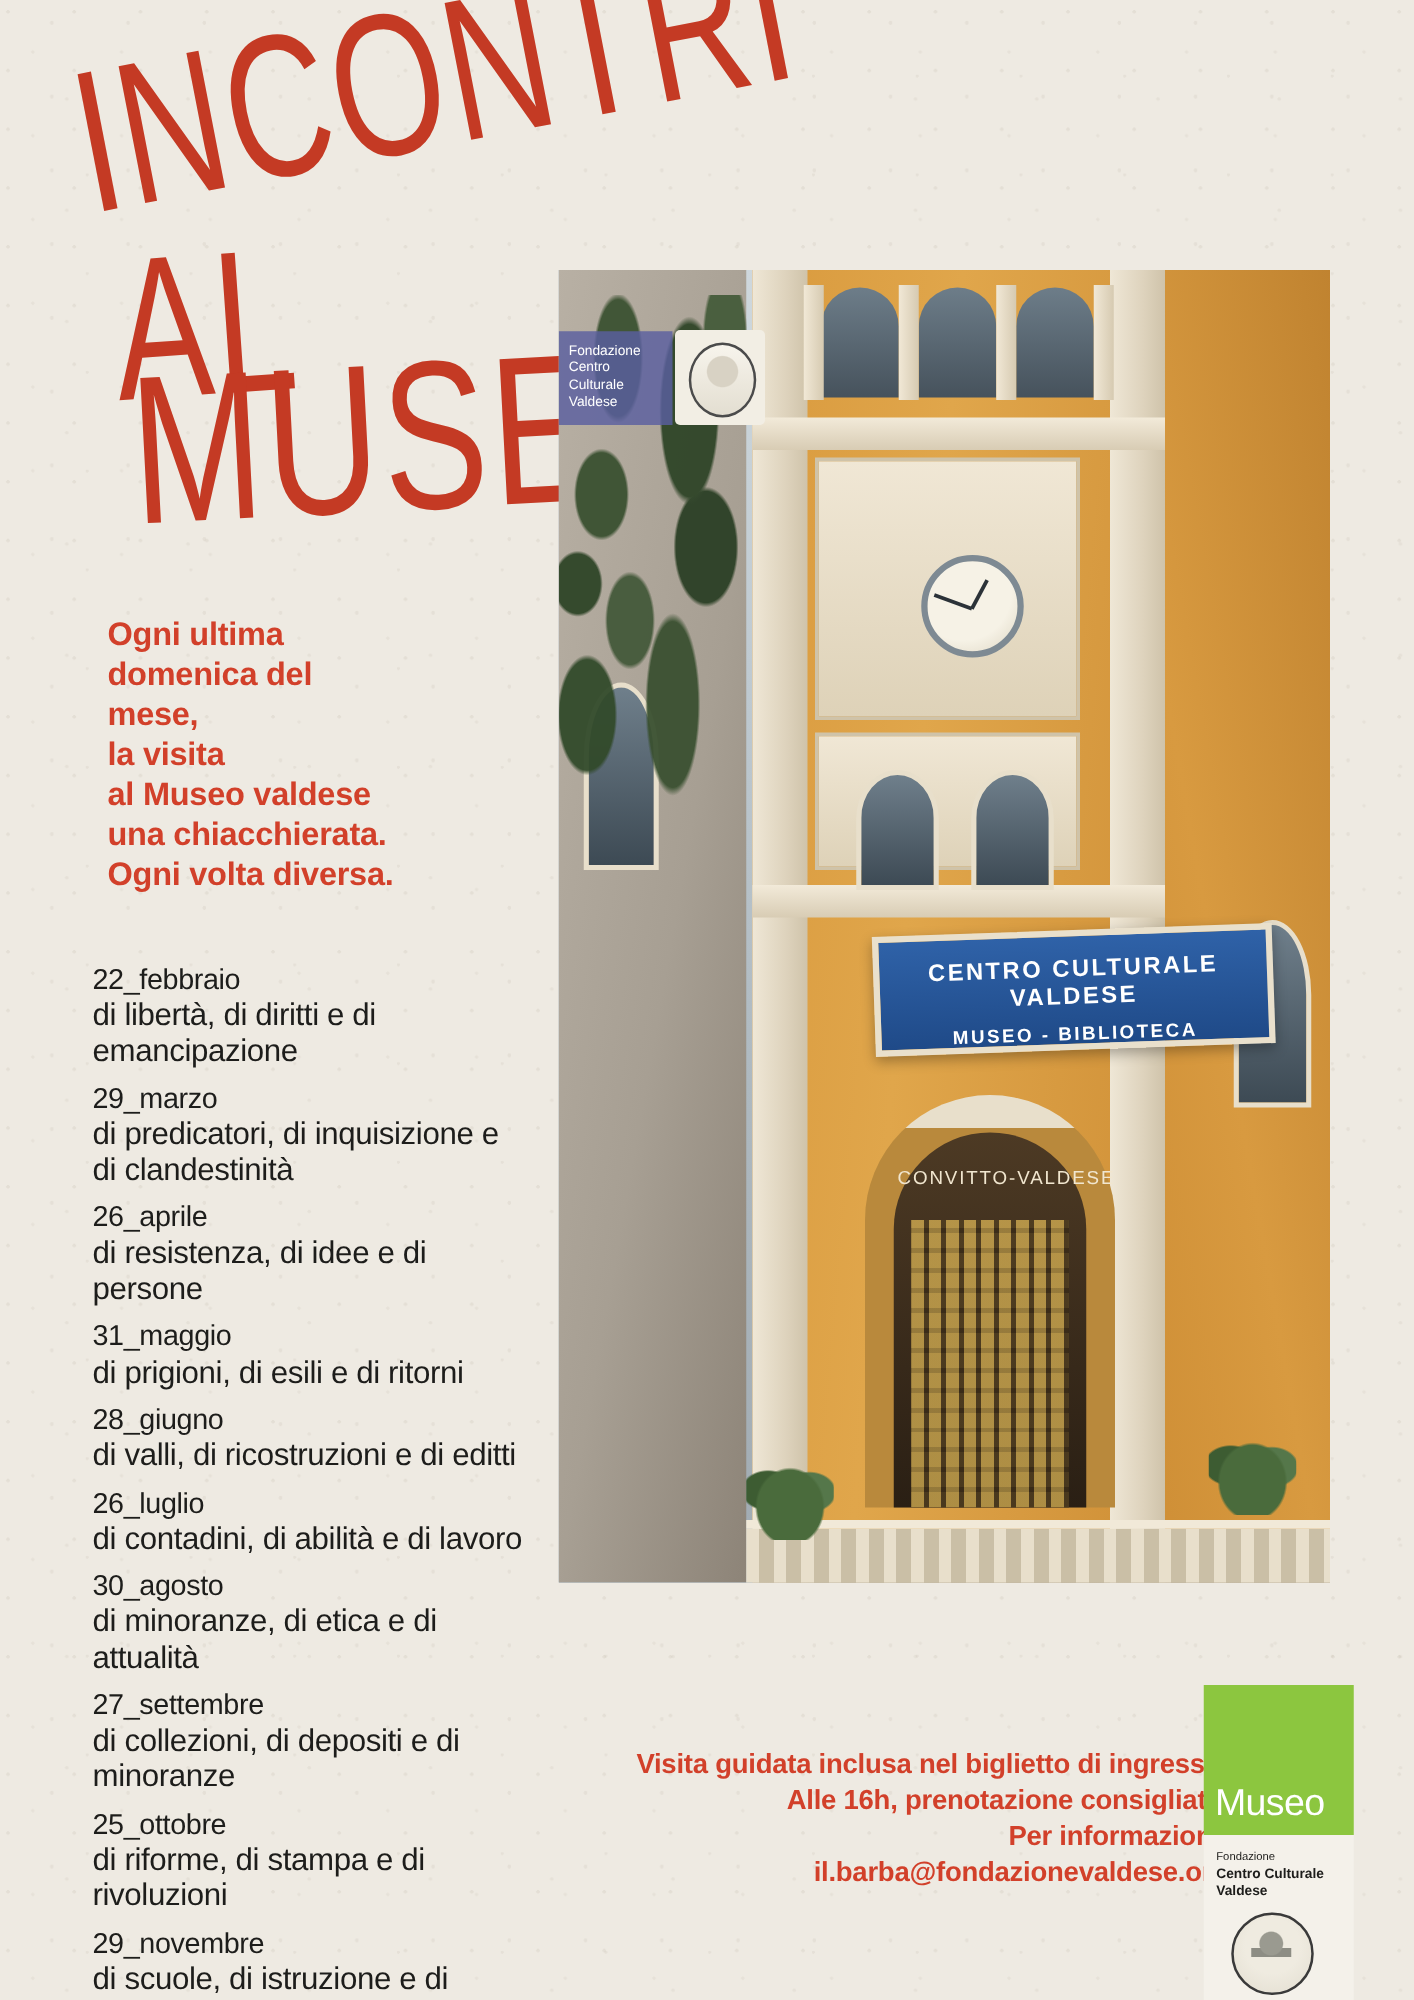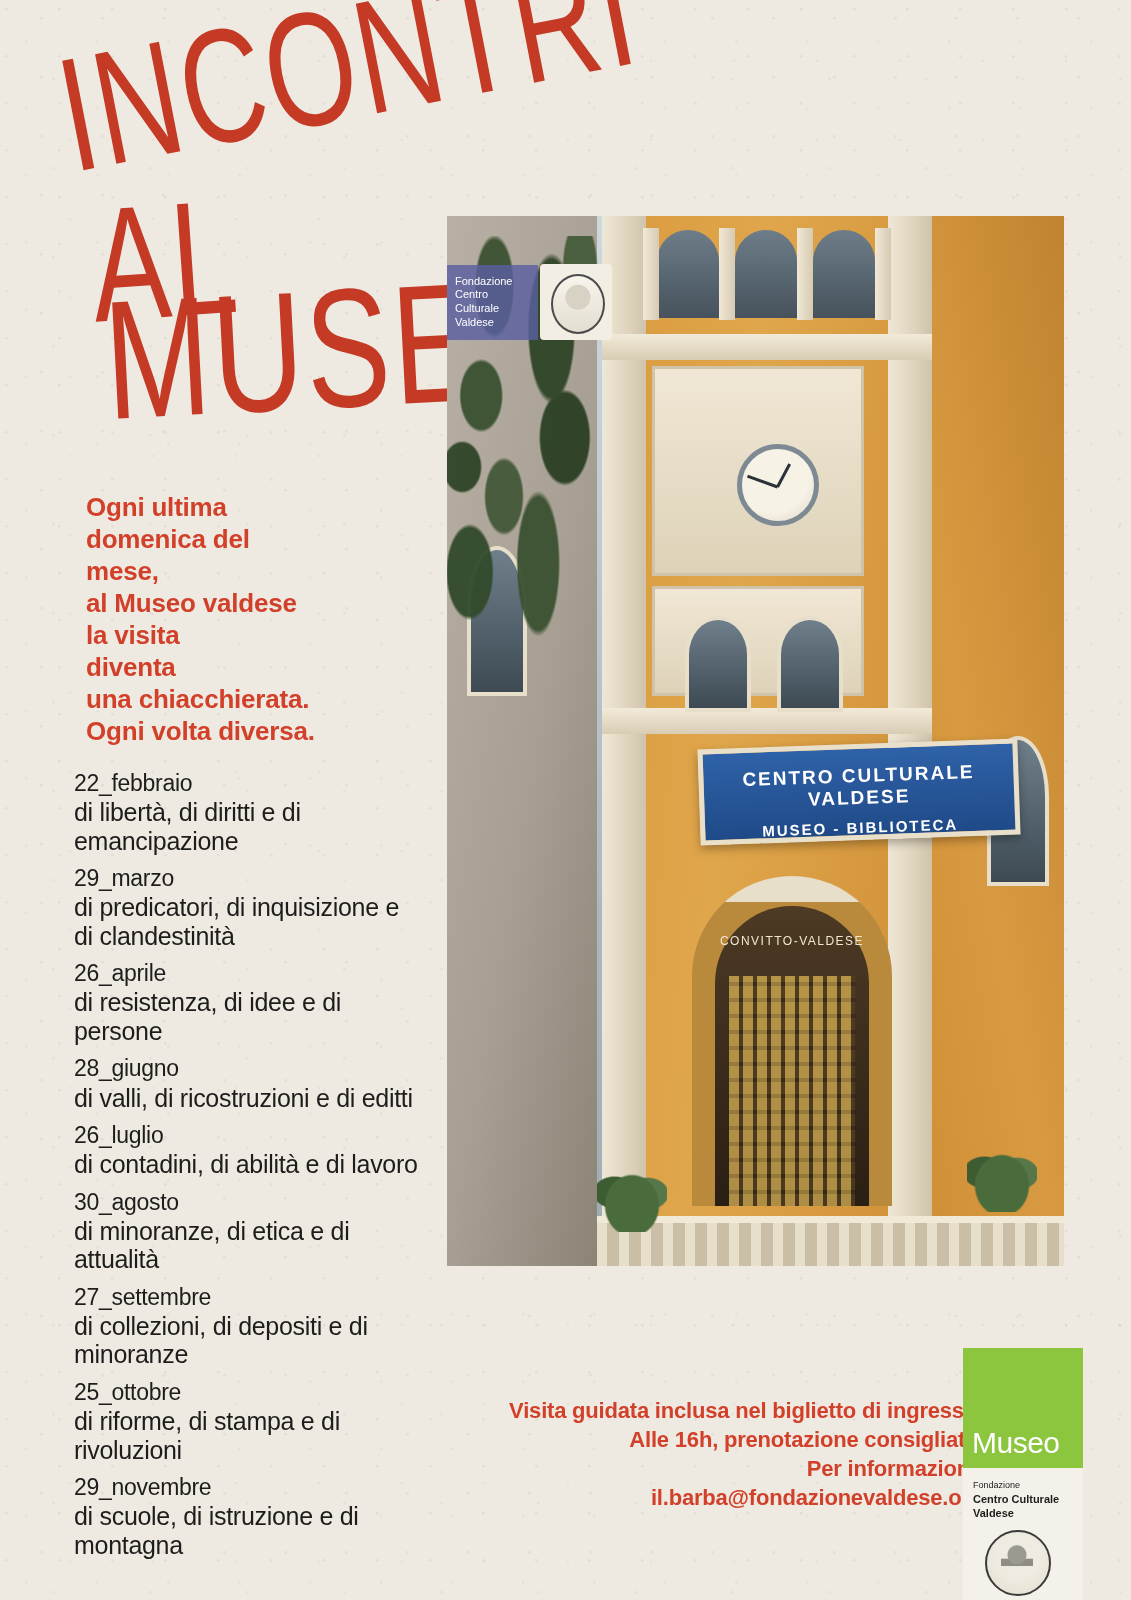--- a/index.html
+++ b/index.html
@@ -308,26 +308,25 @@
     left: 14px;
     top: 70px;
     right: 14px;
     bottom: 0;
     background:
       repeating-linear-gradient(90deg, rgba(230,190,90,0.55) 0 10px, rgba(60,45,25,0.7) 10px 14px),
       repeating-linear-gradient(0deg, rgba(220,180,80,0.35) 0 12px, rgba(50,38,20,0.6) 12px 16px);
   }
   .convitto {
     position: absolute;
-    left: 255px;
+    left: 271px;
     top: 718px;
     width: 180px;
-    text-align: center;
     color: #f1e6cf;
-    font-size: 12px;
+    font-size: 15px;
     letter-spacing: 1.5px;
   }
   .balustrade {
     position: absolute;
     left: 150px;
     top: 1000px;
     width: 470px;
     height: 55px;
     background:
       repeating-linear-gradient(90deg, #e8dfcb 0 10px, #cabfa6 10px 22px);
@@ -473,39 +472,42 @@
   <div class="title-line t1">INCONTRI</div>
   <div class="title-line t2">AL</div>
   <div class="title-line t3">MUSEO</div>
   <div class="title-ring"></div>
 </div>
 
 <div class="intro">
   <div>Ogni ultima</div>
   <div>domenica del</div>
   <div>mese,</div>
+  <div>la visita</div>
   <div>al Museo valdese</div>
-  <div>la visita</div>
-  <div>diventa</div>
   <div>una chiacchierata.</div>
   <div>Ogni volta diversa.</div>
 </div>
 
 <div class="events">
   <div class="event">
     <div class="event-date">22_febbraio</div>
     <div class="event-desc">di libertà, di diritti e di emancipazione</div>
   </div>
   <div class="event">
     <div class="event-date">29_marzo</div>
     <div class="event-desc">di predicatori, di inquisizione e di clandestinità</div>
   </div>
   <div class="event">
     <div class="event-date">26_aprile</div>
     <div class="event-desc">di resistenza, di idee e di persone</div>
+  </div>
+  <div class="event">
+    <div class="event-date">31_maggio</div>
+    <div class="event-desc">di prigioni, di esili e di ritorni</div>
   </div>
   <div class="event">
     <div class="event-date">28_giugno</div>
     <div class="event-desc">di valli, di ricostruzioni e di editti</div>
   </div>
   <div class="event">
     <div class="event-date">26_luglio</div>
     <div class="event-desc">di contadini, di abilità e di lavoro</div>
   </div>
   <div class="event">

